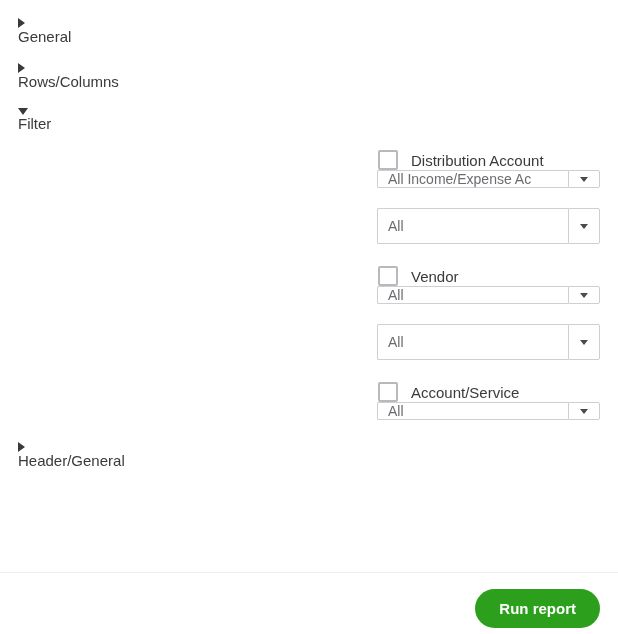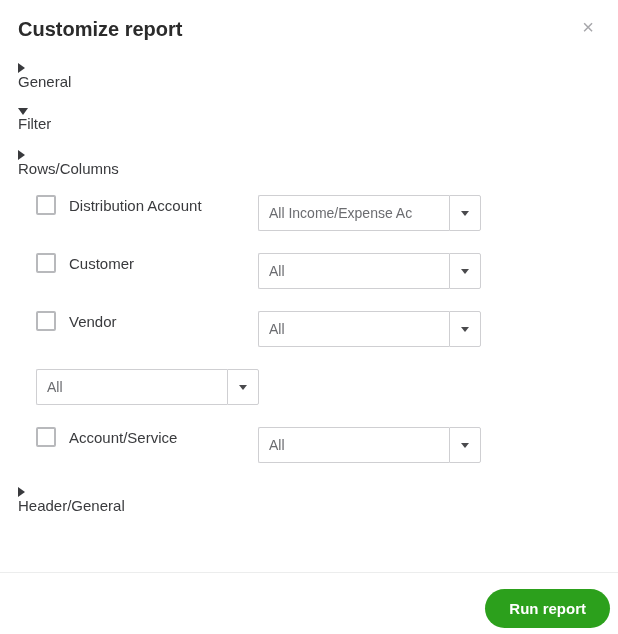--- a/index.html
+++ b/index.html
@@ -63,23 +63,24 @@
       font-size: 15px;
       color: #393a3d;
     }
     .filters {
       padding-left: 18px;
       margin-top: 2px;
       margin-bottom: 24px;
     }
     .filter-row {
       display: flex;
-      align-items: flex-start;
+      align-items: flex-end;
       height: 36px;
       margin-bottom: 22px;
+      flex-direction: column;
     }
     .filter-left {
       display: flex;
       align-items: center;
       width: 222px;
     }
     .cbox {
       width: 20px;
       height: 20px;
       border: 2px solid #b8b9bc;
@@ -133,78 +134,70 @@
     }
     .divider {
       position: absolute;
       left: 0;
       right: 0;
       top: 572px;
       border-top: 1px solid #eceded;
     }
     .footer {
       position: absolute;
-      right: 8px;
+      right: 18px;
       bottom: 6px;
     }
     .run-btn {
       background: #2ca01c;
       color: #fff;
       border: none;
       border-radius: 22px;
       padding: 11px 24px;
       font-size: 15px;
       font-weight: 600;
       cursor: pointer;
     }
   </style>
 </head>
 <body>
 
 <div class="panel">
-  <div class="header">
-    <div class="title">Customize report</div>
-    <div class="close-btn">×</div>
-  </div>
 
   <div class="section">
     <span class="caret caret-right"></span>
     <span class="sec-label">General</span>
   </div>
 
   <div class="section">
+    <span class="caret caret-right"></span>
+    <span class="sec-label">Rows/Columns</span>
+  </div>
+
+  <div class="section">
     <span class="caret caret-down"></span>
     <span class="sec-label">Filter</span>
-  </div>
-
-  <div class="section">
-    <span class="caret caret-right"></span>
-    <span class="sec-label">Rows/Columns</span>
   </div>
 
   <div class="filters">
 
     <div class="filter-row">
       <div class="filter-left">
         <div class="cbox"></div>
         <span class="filter-label">Distribution Account</span>
       </div>
       <div class="select-wrap">
         <div class="select-input">All Income/Expense Ac</div>
         <div class="select-caret">
             <span class="mini-caret"></span>
           </div>
       </div>
     </div>
 
     <div class="filter-row">
-      <div class="filter-left">
-        <div class="cbox"></div>
-        <span class="filter-label">Customer</span>
-      </div>
       <div class="select-wrap">
         <div class="select-input">All</div>
         <div class="select-caret">
             <span class="mini-caret"></span>
           </div>
       </div>
     </div>
 
     <div class="filter-row">
       <div class="filter-left">

